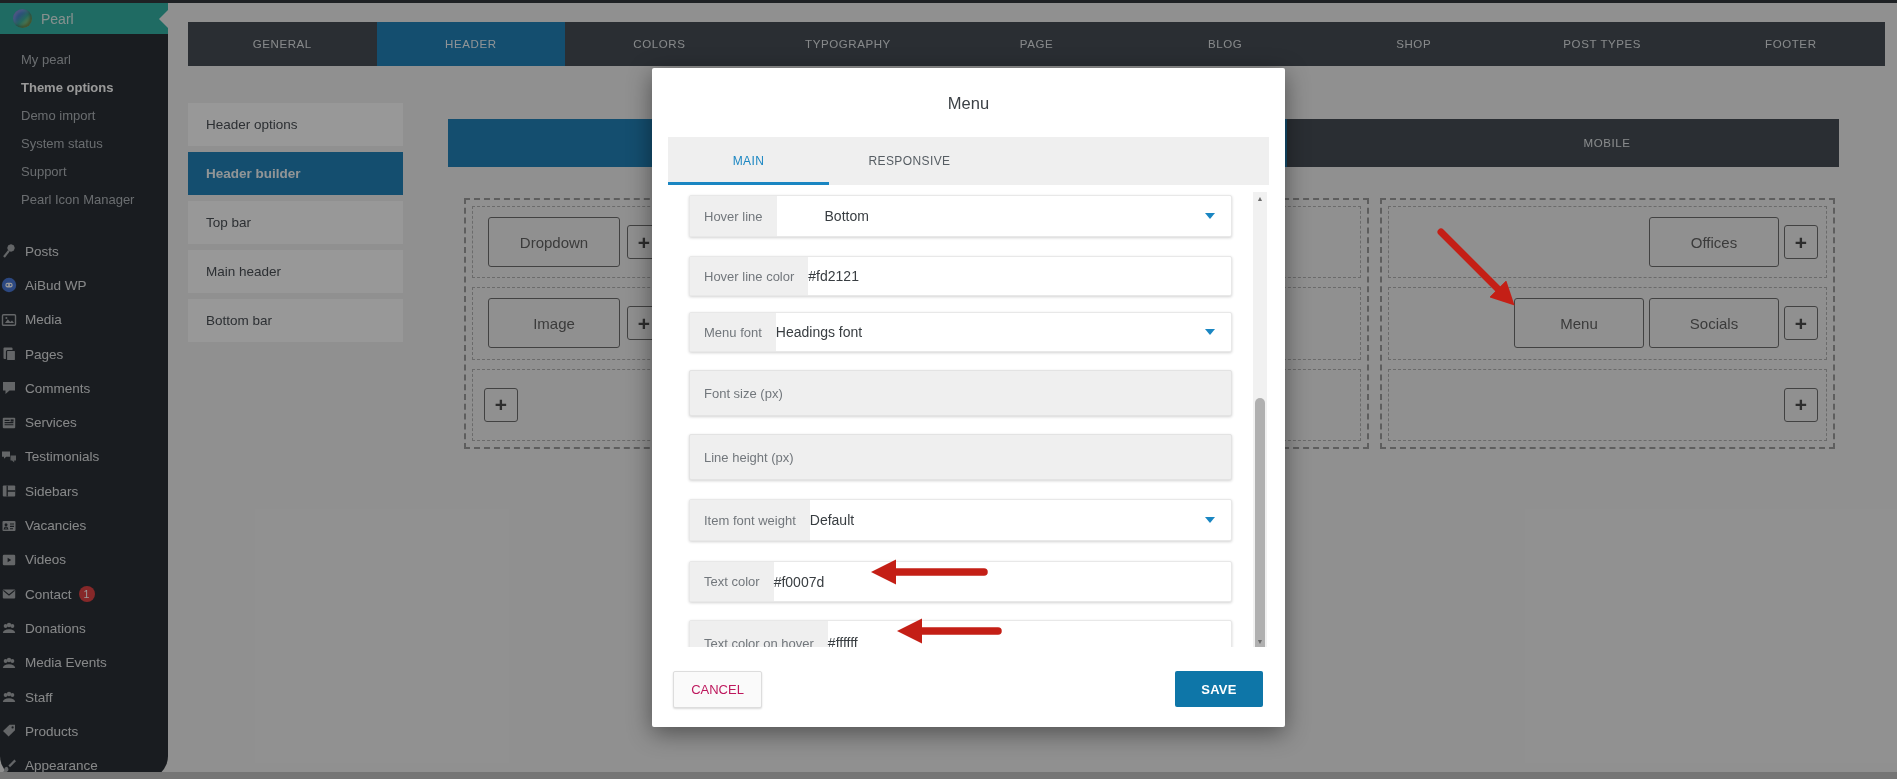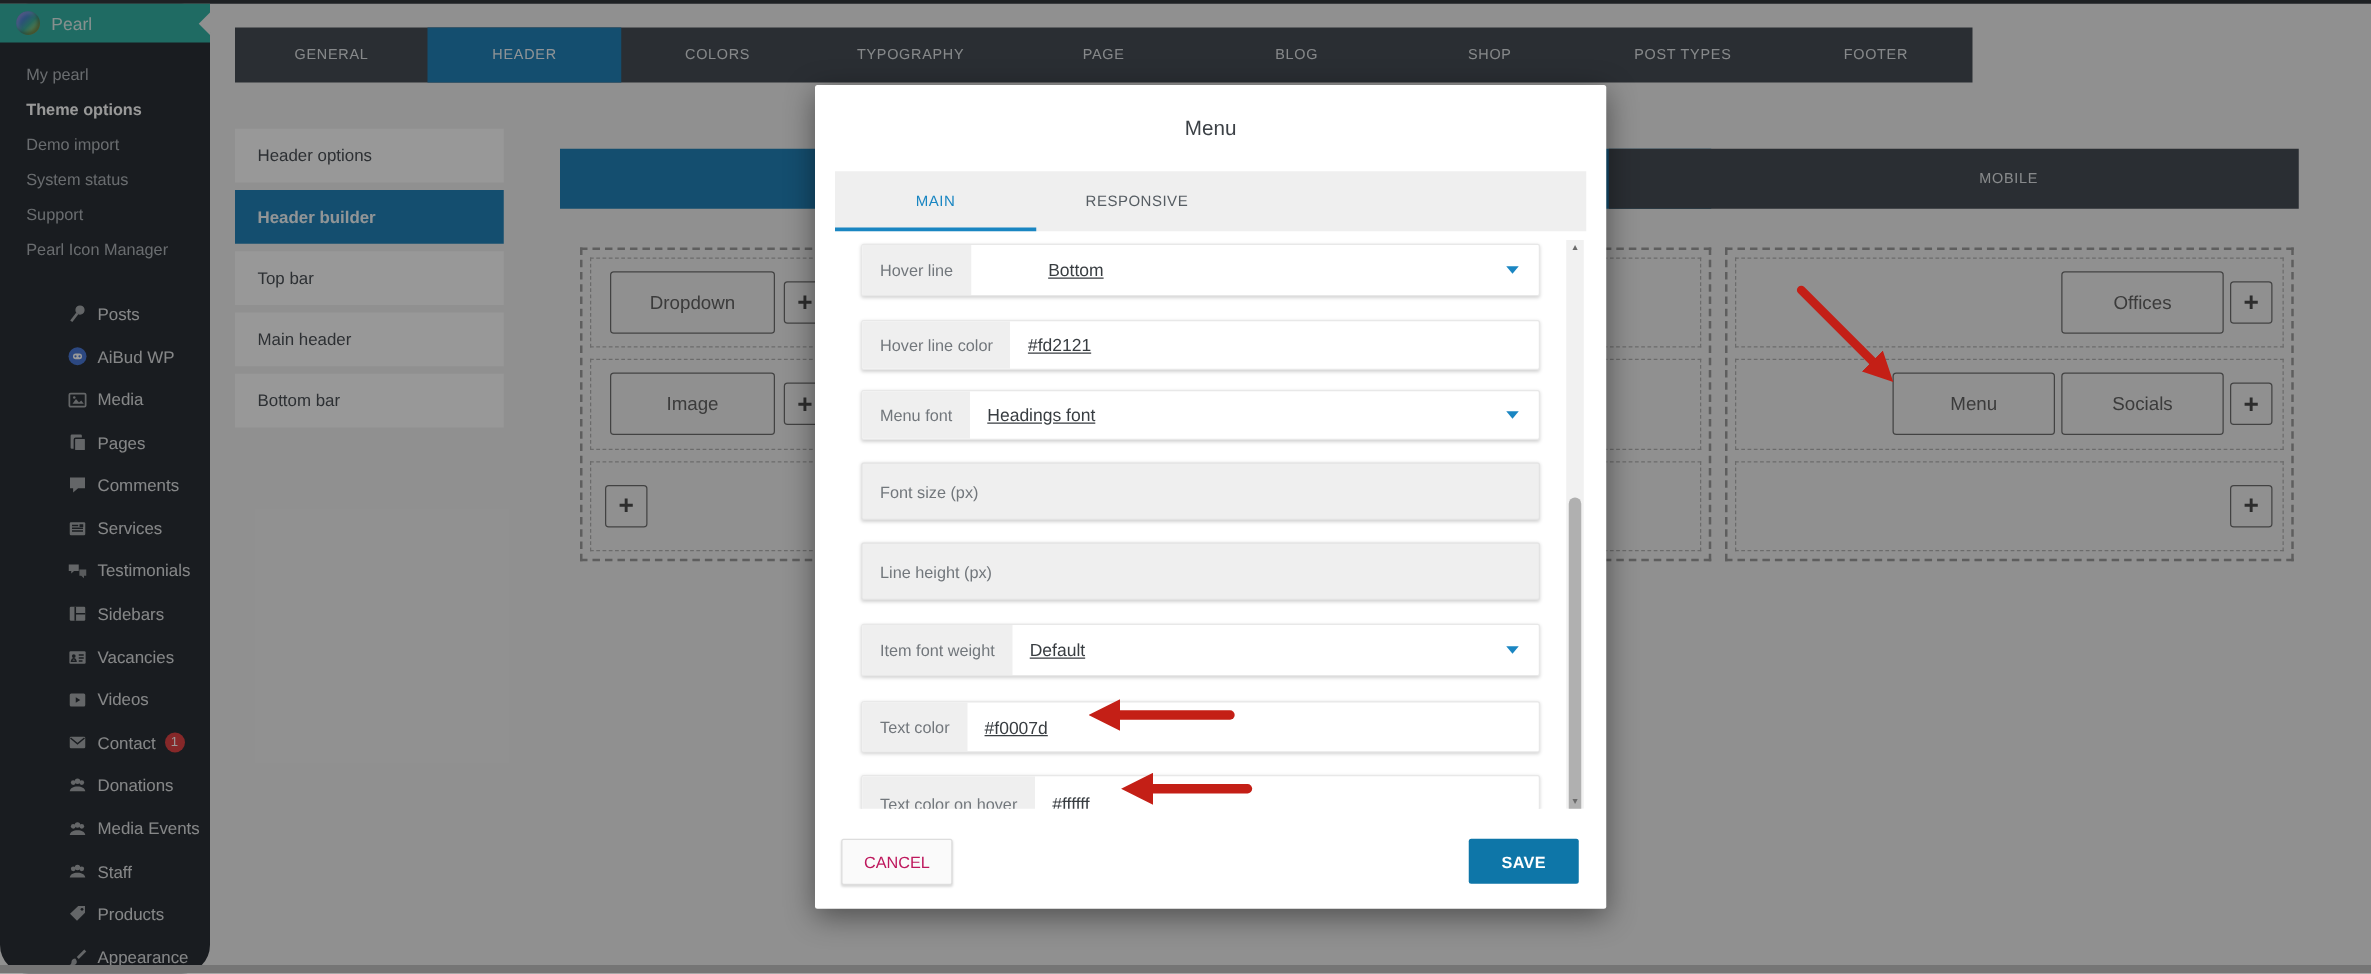--- a/index.html
+++ b/index.html
@@ -18,28 +18,28 @@
   .brand::after{content:'';position:absolute;right:0;top:50%;transform:translateY(-50%);
     border-top:9px solid transparent;border-bottom:9px solid transparent;border-right:9px solid var(--content-bg);}
   .pearl-logo{width:19px;height:19px;border-radius:50%;margin-right:9px;
     background:linear-gradient(135deg,#6a54c9 0%,#4a7fd0 30%,#3fae9c 55%,#9fd17a 78%,#e3cf6b 100%);
     box-shadow:inset -2px -2px 3px rgba(0,0,0,.35), inset 2px 2px 3px rgba(255,255,255,.25);}
   .brand-label{color:#dff0ed;font-size:14px;}
   .submenu{list-style:none;margin-top:11px;}
   .submenu li{height:28px;display:flex;align-items:center;padding-left:21px;font-size:13px;color:#b0b5ba;cursor:pointer;}
   .submenu li.active{color:#ffffff;font-weight:bold;}
   .mainmenu{list-style:none;margin-top:21px;}
-  .mainmenu li{height:34.3px;display:flex;align-items:center;padding-left:13px;font-size:13.5px;color:#dfe1e3;cursor:pointer;margin-left:40px;}
+  .mainmenu li{height:34.3px;display:flex;align-items:center;font-size:13.5px;color:#dfe1e3;cursor:pointer;}
   .mainmenu .mi{width:17px;height:17px;margin-right:8px;flex:0 0 17px;display:flex;align-items:center;justify-content:center;}
   .mainmenu svg{width:16px;height:16px;fill:#a7aaad;stroke:#a7aaad;}
   .badge{margin-left:7px;min-width:16px;height:16px;border-radius:9px;background:var(--badge-red);
     color:#fff;font-size:10.5px;display:inline-flex;align-items:center;justify-content:center;padding:0 4px;}
 
   
-  .top-tabs{position:absolute;left:188px;top:22px;width:1390px;height:44px;display:flex;background:var(--topnav-bg);z-index:2;}
+  .top-tabs{position:absolute;left:188px;top:22px;width:1697px;height:44px;display:flex;background:var(--topnav-bg);z-index:2;}
   .top-tab{flex:1 1 0;display:flex;align-items:center;justify-content:center;font-size:11.5px;letter-spacing:.6px;
     color:#dfe3e6;cursor:pointer;text-transform:uppercase;}
   .top-tab.active{background:var(--accent-blue);color:#eef6fa;}
 
   
   .options-nav{position:absolute;left:188px;top:103px;width:215px;z-index:2;}
   .opt-card{height:43px;margin-bottom:6px;background:var(--card-bg);display:flex;align-items:center;
     padding-left:18px;font-size:13.5px;color:#4b5056;cursor:pointer;}
   .opt-card.active{background:var(--accent-blue);color:#f2f8fb;font-weight:bold;}
 
@@ -75,21 +75,21 @@
   .mtabs{position:absolute;left:16px;top:69px;width:601px;height:48px;background:#efefef;display:flex;}
   .mtab{width:161px;display:flex;align-items:center;justify-content:center;font-size:12px;letter-spacing:.4px;
     color:#565d63;cursor:pointer;position:relative;}
   .mtab.active{color:var(--modal-accent);}
   .mtab.active::after{content:'';position:absolute;left:0;bottom:0;width:100%;height:3px;background:var(--modal-accent);}
   .mscroll{position:absolute;left:16px;top:124px;width:601px;height:455px;overflow:hidden;}
   .mfield{position:absolute;left:21px;width:543px;background:#fff;border:1px solid #e8e8e8;border-radius:2px;
     box-shadow:0 1px 3px rgba(0,0,0,.18);display:flex;align-items:center;}
   .mfield .flabel{height:100%;background:#efefef;display:flex;align-items:center;padding:0 14px;
     font-size:13px;color:#72777c;white-space:nowrap;}
-  .mfield .fvalue{margin-left:14px;font-size:14px;color:#383d41;text-decoration:underline;}
+  .mfield .fvalue{margin-left:0;font-size:14px;color:#383d41;}
   .mfield.gray{background:#efefef;border-color:#e3e3e3;}
   .mfield.gray .flabel{background:transparent;}
   .caret{margin-left:auto;margin-right:16px;width:0;height:0;border-left:5px solid transparent;
     border-right:5px solid transparent;border-top:6px solid var(--modal-accent);cursor:pointer;}
   .msb{position:absolute;left:585px;top:0;width:14px;height:455px;background:#f1f1f1;}
   .msb .up,.msb .dn{position:absolute;left:0;width:14px;height:12px;font-size:7px;color:#6b6b6b;
     display:flex;align-items:center;justify-content:center;cursor:pointer;}
   .msb .up{top:0;} .msb .dn{bottom:0;}
   .msb .thumb{position:absolute;left:2px;top:206px;width:10px;height:299px;background:#b0b0b0;border-radius:5px;cursor:pointer;}
   .mbtn{position:absolute;top:603px;display:flex;align-items:center;justify-content:center;border-radius:2px;

